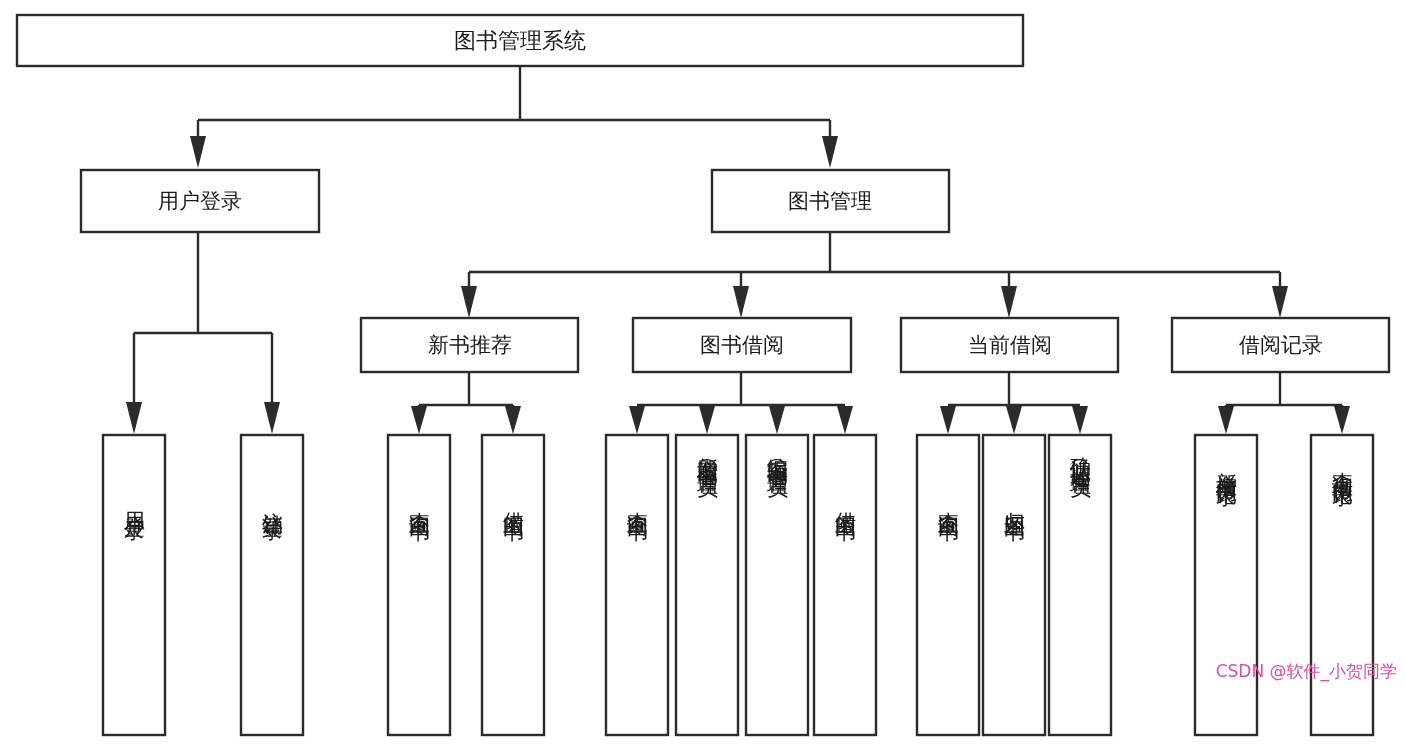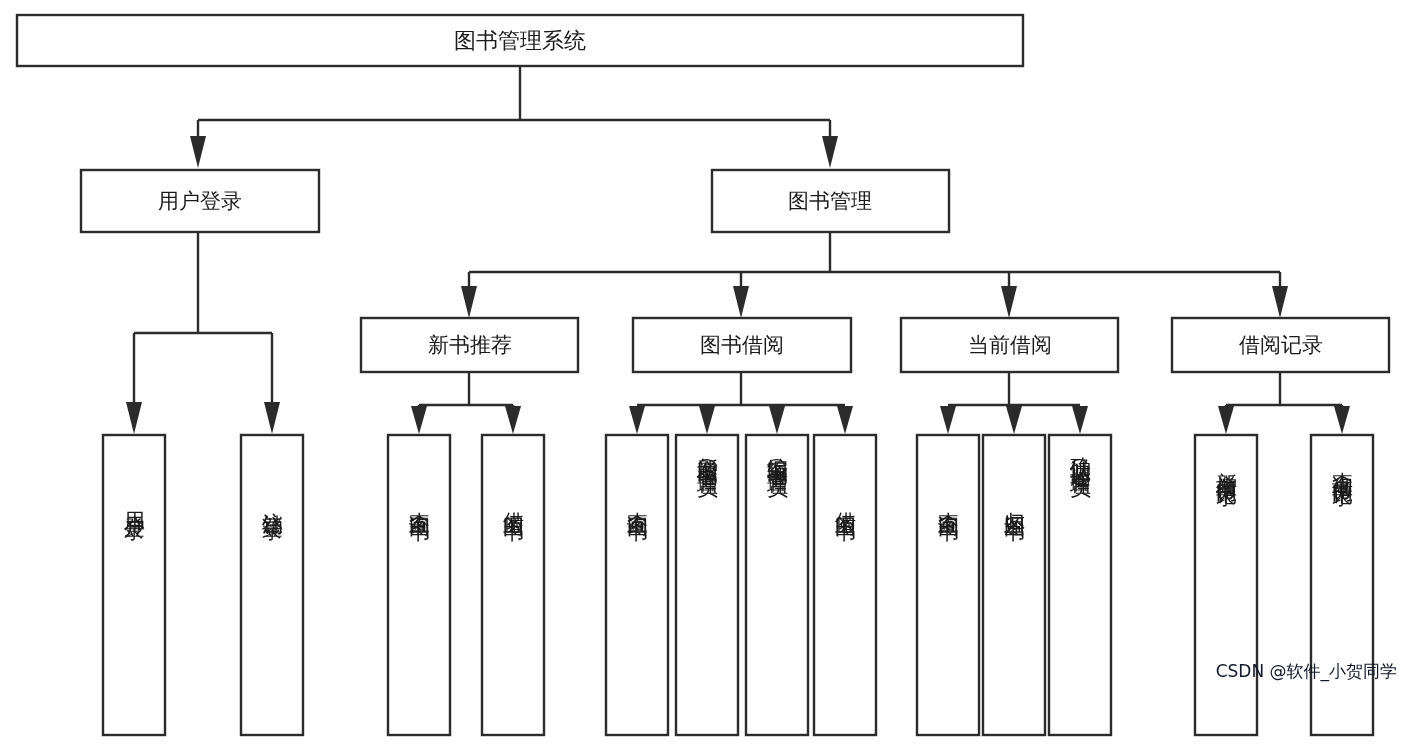--- a/index.html
+++ b/index.html
@@ -68,21 +68,21 @@
     letter-spacing: 3px;
     color: #1a1a1a;
     white-space: nowrap;
   }
   .watermark {
     position: absolute;
     right: 8px;
     bottom: 4px;
     font-family: "DejaVu Sans", "Liberation Sans", sans-serif;
     font-size: 17px;
-    color: #0f172a;
+    color: #ec4899;
     white-space: nowrap;
     pointer-events: none;
   }
 </style>
 </head>
 <body>
 
 <div id="diagram-root">
 
   <svg class="diagram" viewBox="0 0 1405 747" xmlns="http://www.w3.org/2000/svg">

